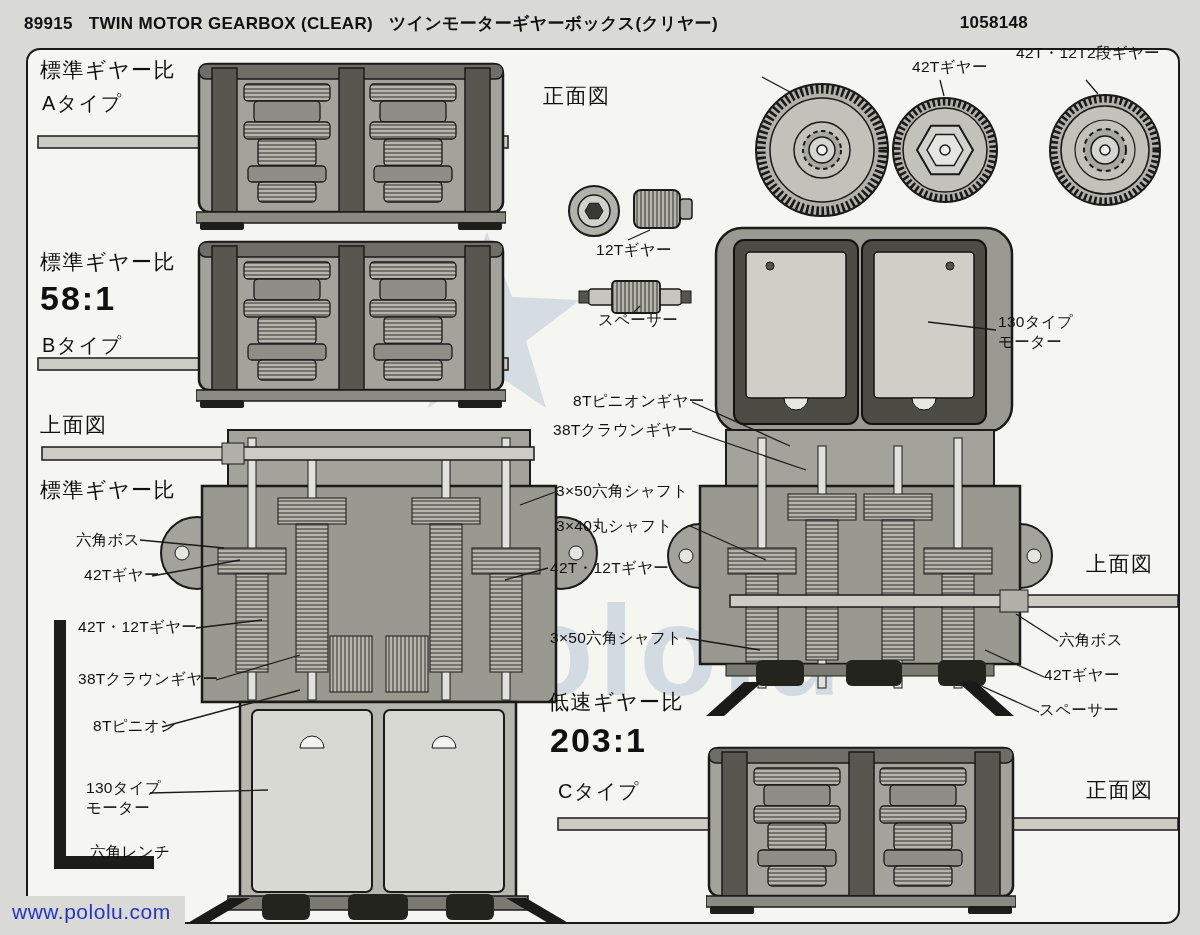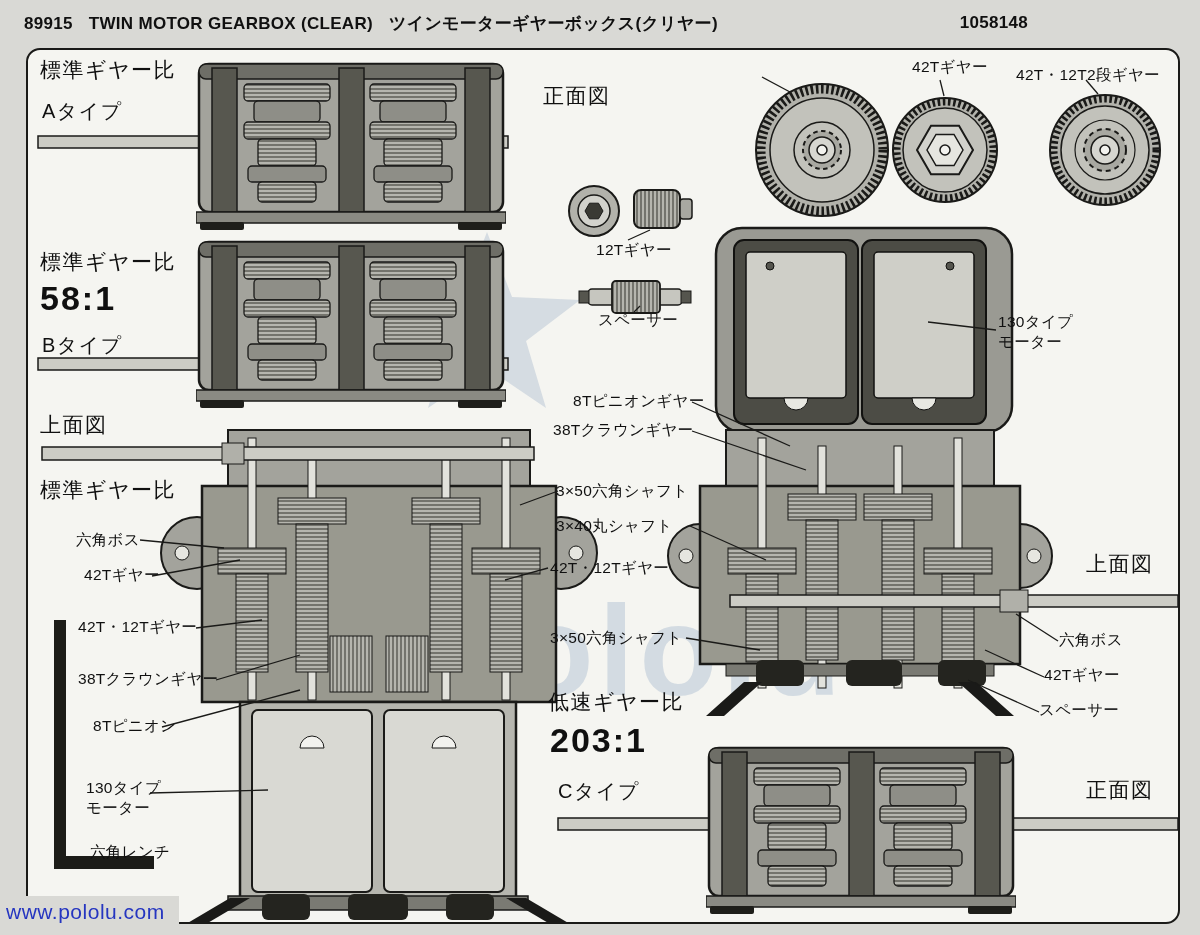--- a/index.html
+++ b/index.html
@@ -30,21 +30,21 @@
     position:absolute; z-index:3; font-size:15.5px; line-height:1.3;
     white-space:pre-line; color:#101010; letter-spacing:.3px;
   }
   .lg   { font-size:21px; letter-spacing:1.5px;font-family:Liberation Mono, monospace; }
   .xl   { font-size:34px; font-weight:bold; letter-spacing:2px; }
   .type { font-size:20px; letter-spacing:1.5px; }
 
   .footer {
     position:absolute; left:0; top:896px; z-index:4;
     font-size:21px; color:#2535c0; background:#d9d9d5;
-    padding:4px 14px 6px 6px; letter-spacing:.5px;
+    padding:4px 14px 6px 12px; letter-spacing:.5px;
   }
 </style>
 </head>
 <body>
 
 <div class="page">
 
   <header class="hdr">
     <div class="hdr-left">
       <span>89915</span><span>TWIN MOTOR GEARBOX (CLEAR)</span><span>ツインモーターギヤーボックス(クリヤー)</span>
@@ -256,25 +256,25 @@
       <line x1="548" y1="568" x2="505" y2="580"></line>
       <line x1="686" y1="638" x2="760" y2="650"></line>
       <line x1="996" y1="330" x2="928" y2="322"></line>
       <line x1="1058" y1="641" x2="1016" y2="614"></line>
       <line x1="1044" y1="677" x2="985" y2="650"></line>
       <line x1="1039" y1="712" x2="968" y2="680"></line>
     </g>
   </svg>
 
   <div class="lbl lg" style="left:40px;top:58px">標準ギヤー比</div>
-  <div class="lbl type" style="left:42px;top:98px">Aタイプ</div>
+  <div class="lbl type" style="left:42px;top:90px">Aタイプ</div>
   <div class="lbl lg" style="left:543px;top:84px">正面図</div>
 
   <div class="lbl" style="left:912px;top:57px">42Tギヤー</div>
-  <div class="lbl" style="left:1016px;top:65px">42T・12T2段ギヤー</div>
+  <div class="lbl" style="left:1016px;top:43px">42T・12T2段ギヤー</div>
   <div class="lbl" style="left:596px;top:240px">12Tギヤー</div>
   <div class="lbl" style="left:598px;top:310px">スペーサー</div>
 
   <div class="lbl lg" style="left:40px;top:250px">標準ギヤー比</div>
   <div class="lbl xl" style="left:40px;top:276px">58:1</div>
   <div class="lbl type" style="left:42px;top:332px">Bタイプ</div>
 
   <div class="lbl lg" style="left:40px;top:413px">上面図</div>
   <div class="lbl lg" style="left:40px;top:478px">標準ギヤー比</div>
 

